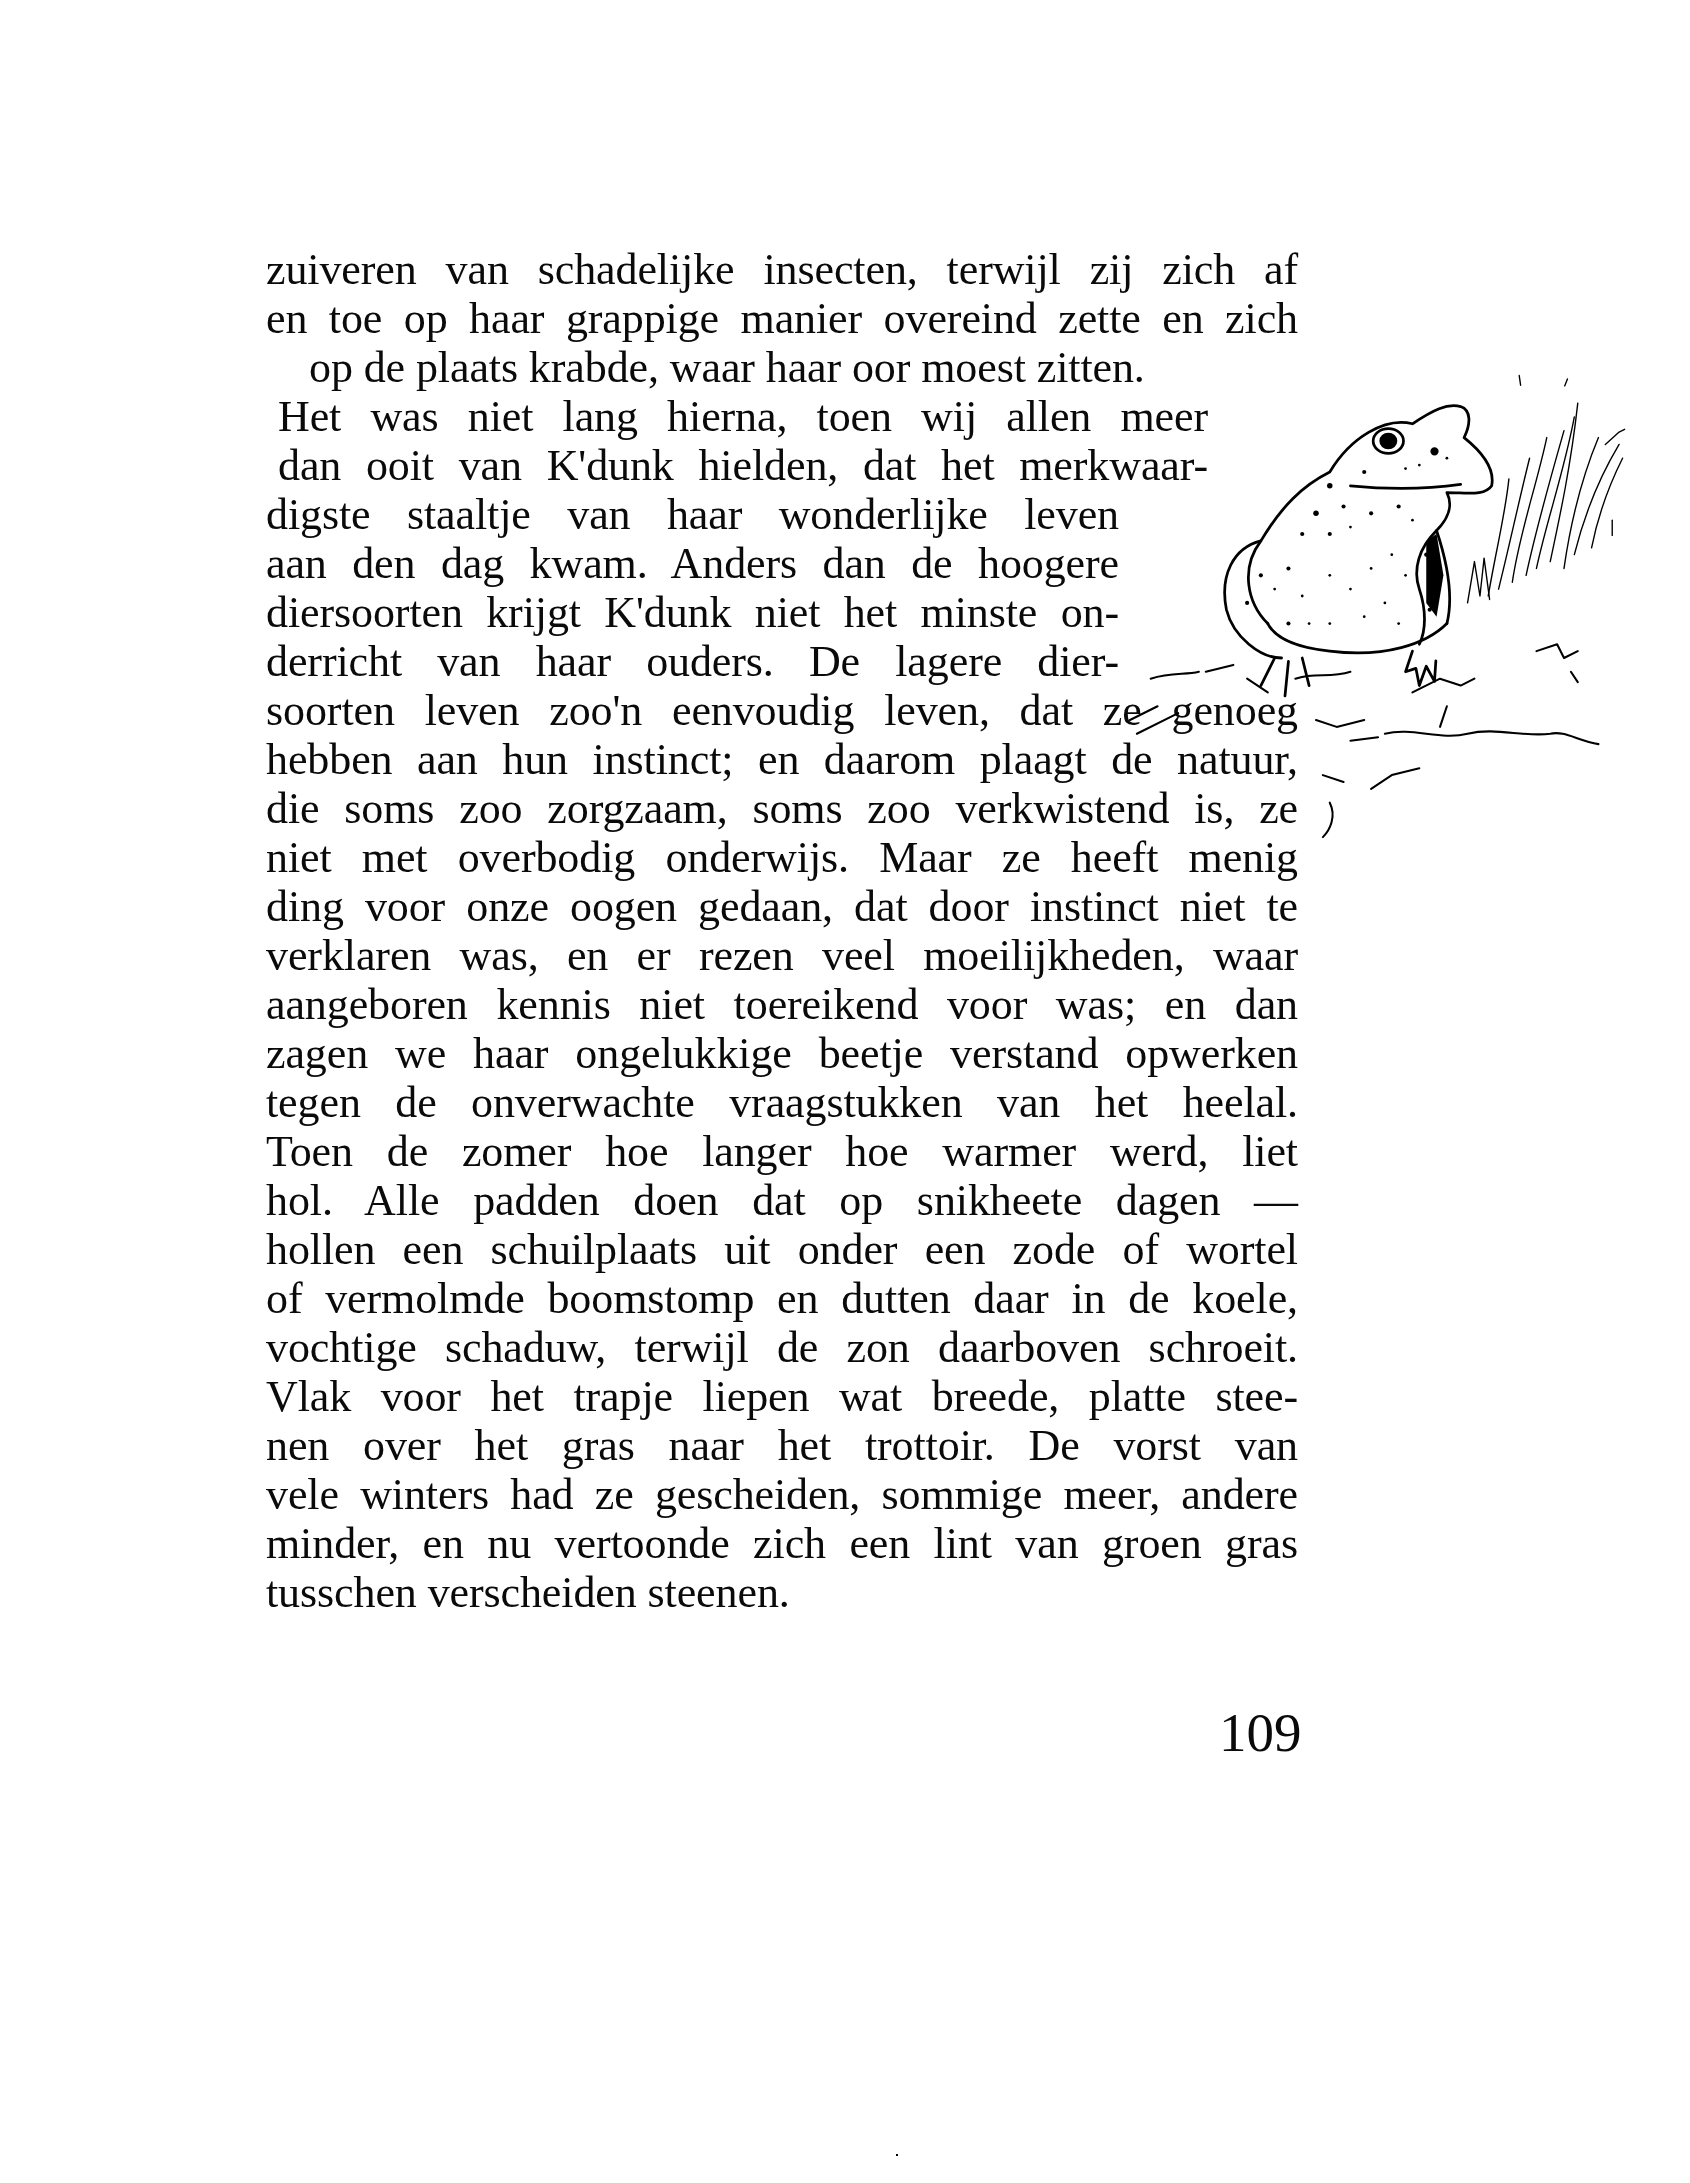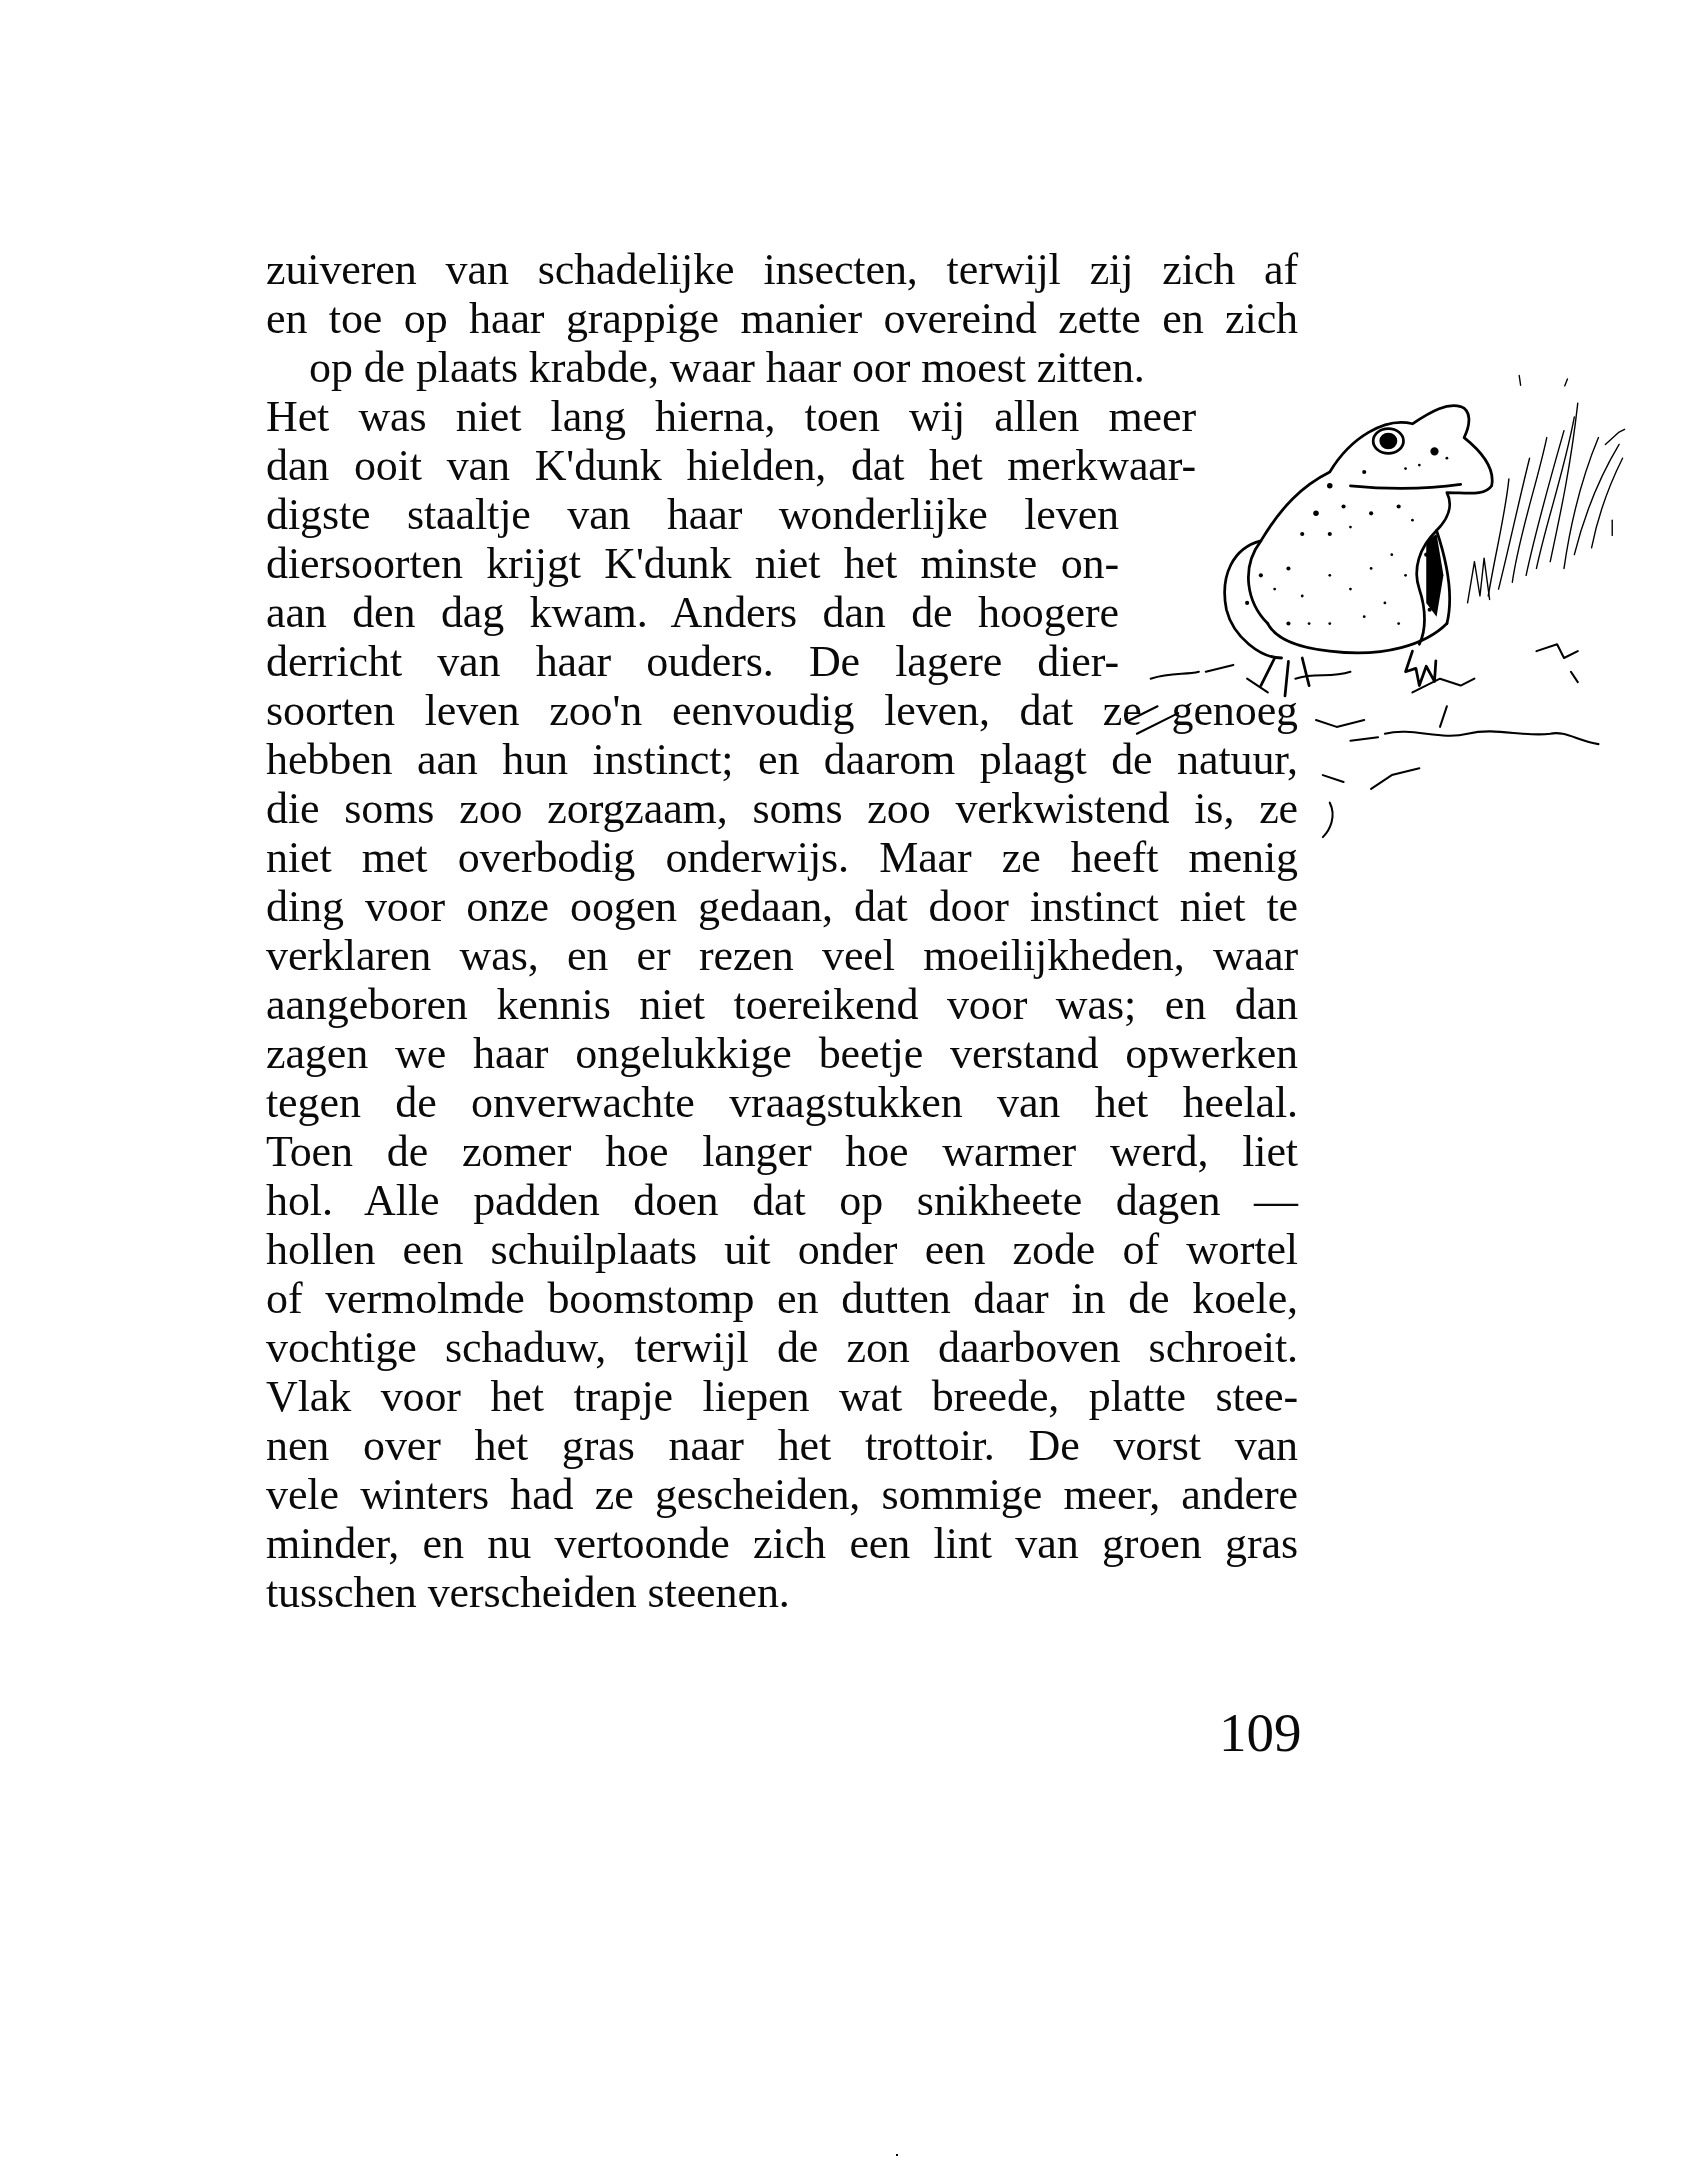--- a/index.html
+++ b/index.html
@@ -32,21 +32,21 @@
     display: block;
     height: 49px;
     line-height: 49px;
     font-size: 44px;
     white-space: nowrap;
     text-align: justify;
     text-align-last: justify;
     letter-spacing: -0.1px;
     color: #0a0a0a;
   }
-  .line.short-a { width: 930px; }
+  .line.short-a { width: 930px; margin-left: 12px; }
   .line.short-b { width: 853px; }
   .line.last { text-align-last: left; }
   .line.para-end { text-align-last: left; width: 930px; margin-left: 43px; }
   .page-number {
     position: absolute;
     left: 1219px;
     top: 1701px;
     width: 80px;
     text-align: center;
     font-size: 55px;
@@ -74,22 +74,22 @@
 
 <div class="page">
 
   <div class="text-block">
     <span class="line">zuiveren van schadelijke insecten, terwijl zij zich af</span>
     <span class="line">en toe op haar grappige manier overeind zette en zich</span>
     <span class="line para-end">op de plaats krabde, waar haar oor moest zitten.</span>
     <span class="line short-a">Het was niet lang hierna, toen wij allen meer</span>
     <span class="line short-a">dan ooit van K'dunk hielden, dat het merkwaar-</span>
     <span class="line short-b">digste staaltje van haar wonderlijke leven</span>
+    <span class="line short-b">aan den dag kwam. Anders dan de hoogere</span>
     <span class="line short-b">diersoorten krijgt K'dunk niet het minste on-</span>
-    <span class="line short-b">aan den dag kwam. Anders dan de hoogere</span>
     <span class="line short-b">derricht van haar ouders. De lagere dier-</span>
     <span class="line">soorten leven zoo'n eenvoudig leven, dat ze genoeg</span>
     <span class="line">hebben aan hun instinct; en daarom plaagt de natuur,</span>
     <span class="line">die soms zoo zorgzaam, soms zoo verkwistend is, ze</span>
     <span class="line">niet met overbodig onderwijs. Maar ze heeft menig</span>
     <span class="line">ding voor onze oogen gedaan, dat door instinct niet te</span>
     <span class="line">verklaren was, en er rezen veel moeilijkheden, waar</span>
     <span class="line">aangeboren kennis niet toereikend voor was; en dan</span>
     <span class="line">zagen we haar ongelukkige beetje verstand opwerken</span>
     <span class="line">tegen de onverwachte vraagstukken van het heelal.</span>

